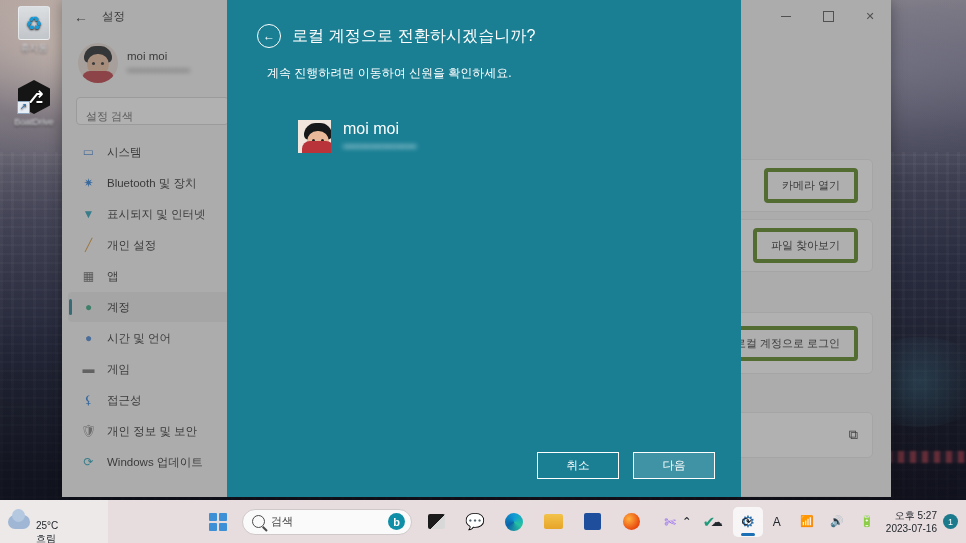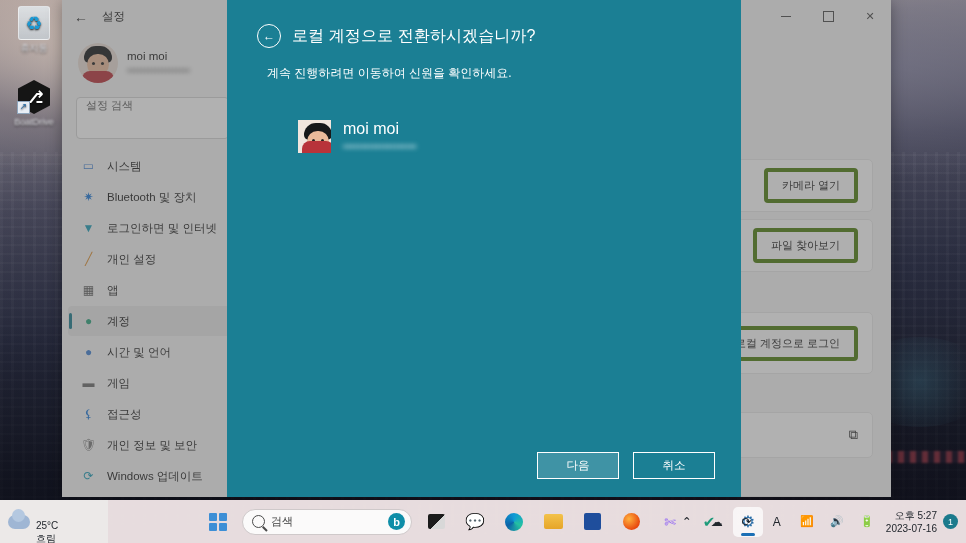--- a/index.html
+++ b/index.html
@@ -98,22 +98,22 @@
   #sidebar{width:181px;flex:none;padding:0 6px;box-sizing:border-box;}
   #profile{display:flex;align-items:center;gap:9px;padding:10px 8px 14px 10px;}
   .avatar{width:40px;height:40px;border-radius:50%;overflow:hidden;flex:none;background:#e7dbd2;position:relative;}
   .avatar .hair{position:absolute;left:6px;top:3px;width:28px;height:17px;border-radius:14px 14px 6px 6px;background:#17181a;}
   .avatar .face{position:absolute;left:9px;top:11px;width:22px;height:21px;border-radius:11px;background:#e9b99a;}
   .avatar .body{position:absolute;left:4px;bottom:0;width:32px;height:12px;border-radius:8px 8px 0 0;background:#b8333a;}
   .avatar .eyeL,.avatar .eyeR{position:absolute;top:19px;width:3px;height:3px;border-radius:50%;background:#222;}
   .avatar .eyeL{left:14px;} .avatar .eyeR{left:23px;}
   #profile .pname{font-size:11.5px;color:#191919;line-height:15px;}
   #profile .pmail{font-size:10px;color:#5d5d5d;line-height:13px;filter:blur(2.4px);}
-  #sidebar-search{margin:0 8px 12px 8px;height:42px;border:1px solid #d2d2d2;border-radius:4px;background:#fbfbfb;
-    display:flex;align-items:flex-start;padding:0 9px;box-sizing:border-box;font-size:11px;color:#5e5e5e;}
+  #sidebar-search{margin:0 8px 12px 8px;height:28px;border:1px solid #d2d2d2;border-radius:4px;background:#fbfbfb;
+    display:flex;align-items:flex-end;padding:0 9px;box-sizing:border-box;font-size:11px;color:#5e5e5e;}
   .nav-item{height:30px;display:flex;align-items:center;gap:10px;padding:0 8px 0 12px;border-radius:4px;
     font-size:11.5px;color:#1b1b1b;position:relative;margin-bottom:1px;}
   .nav-item.selected{background:rgba(0,0,0,.055);}
   .nav-item.selected:before{content:"";position:absolute;left:1px;top:7px;width:3px;height:16px;border-radius:2px;background:#1b7a8c;}
   .nav-ico{width:17px;height:17px;flex:none;display:flex;align-items:center;justify-content:center;font-size:12px;}
 
   #content{flex:1;position:relative;overflow:hidden;padding:8px 18px 0 8px;box-sizing:border-box;}
   .card{background:#fbfbfb;border:1px solid #e6e6e6;border-radius:5px;margin-bottom:7px;
     min-height:46px;display:flex;align-items:center;justify-content:flex-end;padding:8px 14px;box-sizing:border-box;}
   .card.tall{min-height:62px;}
@@ -207,21 +207,21 @@
       <div class="nav-item">
         <span class="nav-ico" style="color:#3f7fd0">▭</span>
         <span>시스템</span>
         </div>
       <div class="nav-item">
         <span class="nav-ico" style="color:#1e78d7">✷</span>
         <span>Bluetooth 및 장치</span>
         </div>
       <div class="nav-item">
         <span class="nav-ico" style="color:#1e9bb5">▼</span>
-        <span>로그인하면 및 인터넷</span>
+        <span>표시되지 및 인터넷</span>
         </div>
       <div class="nav-item">
         <span class="nav-ico" style="color:#d98b2b">╱</span>
         <span>개인 설정</span>
         </div>
       <div class="nav-item">
         <span class="nav-ico" style="color:#5a5a5a">▦</span>
         <span>앱</span>
         </div>
       <div class="nav-item selected">
@@ -287,22 +287,22 @@
         <div class="eyeR"></div>
         <div class="body"></div>
     </div>
     <div>
       <div class="uname">moi moi</div>
       <div class="umail">••••••••••••••••••••</div>
     </div>
   </div>
 
   <div id="modal-actions">
+    <div class="mbtn">취소</div>
     <div class="mbtn primary">다음</div>
-    <div class="mbtn">취소</div>
   </div>
 </div>
 
 <div id="taskbar">
   <div class="center">
     <div class="tb-btn">
       <div id="start-grid">
           <i></i>
           <i></i>
           <i></i>

